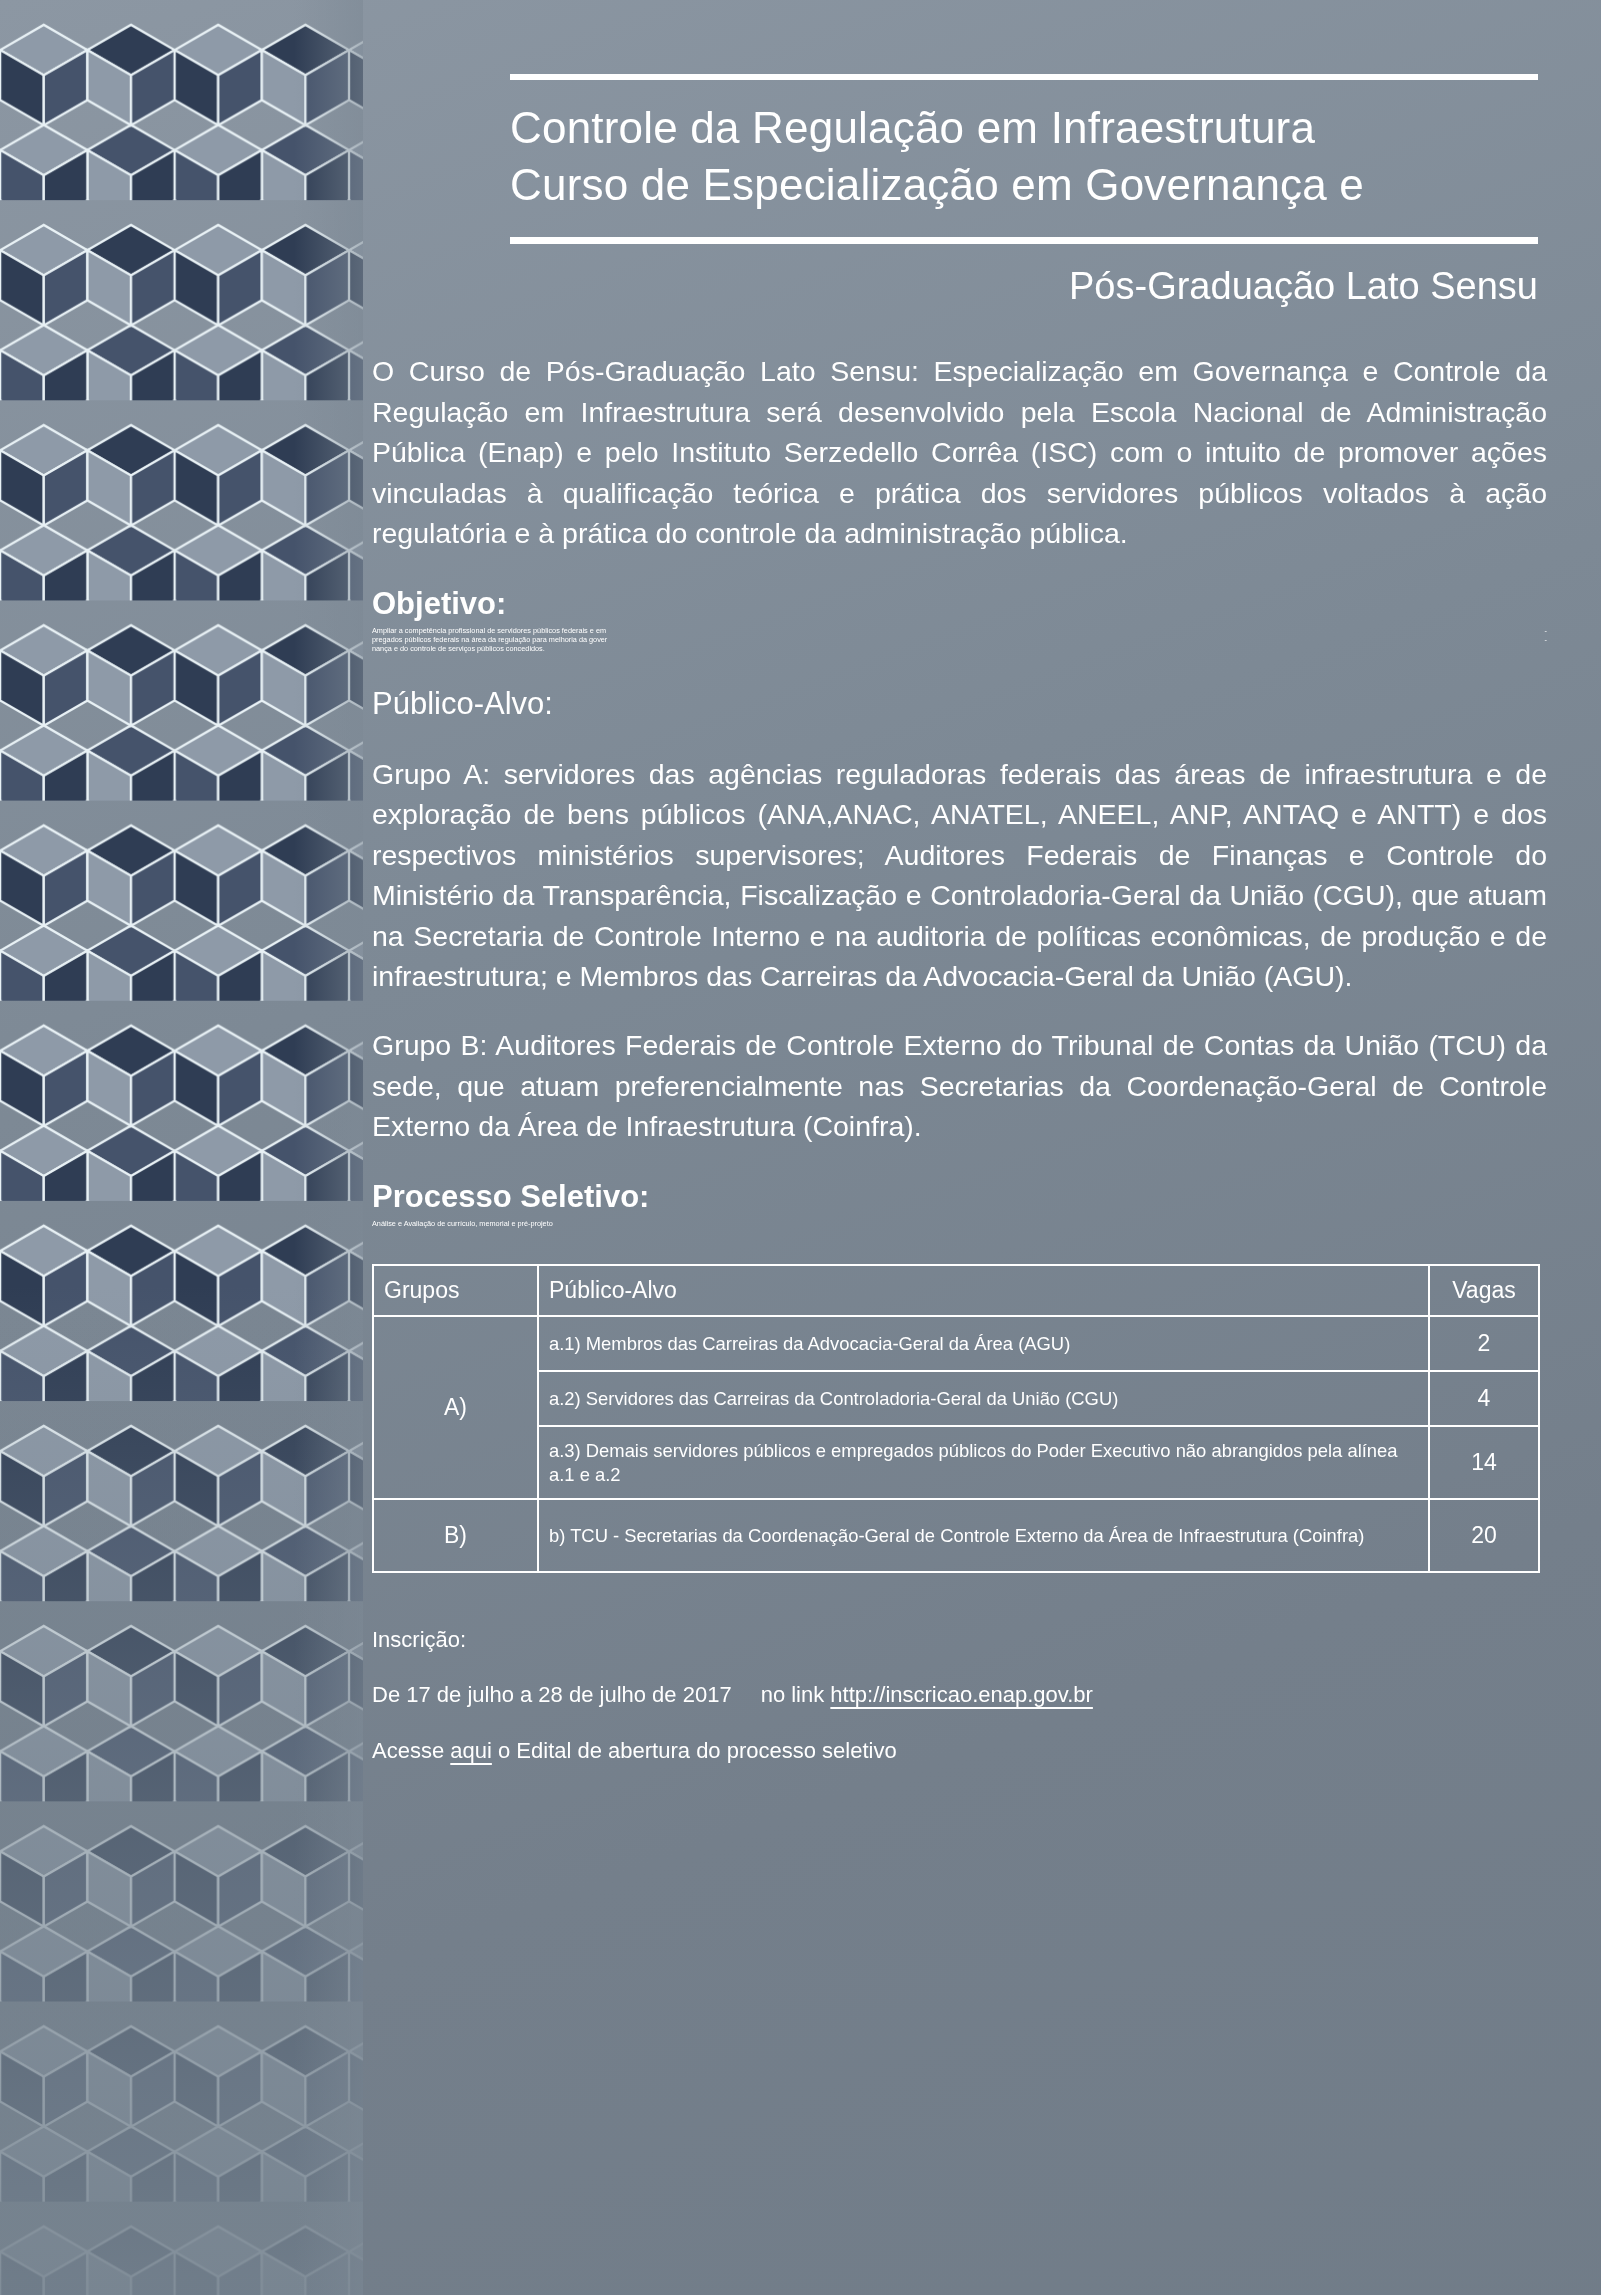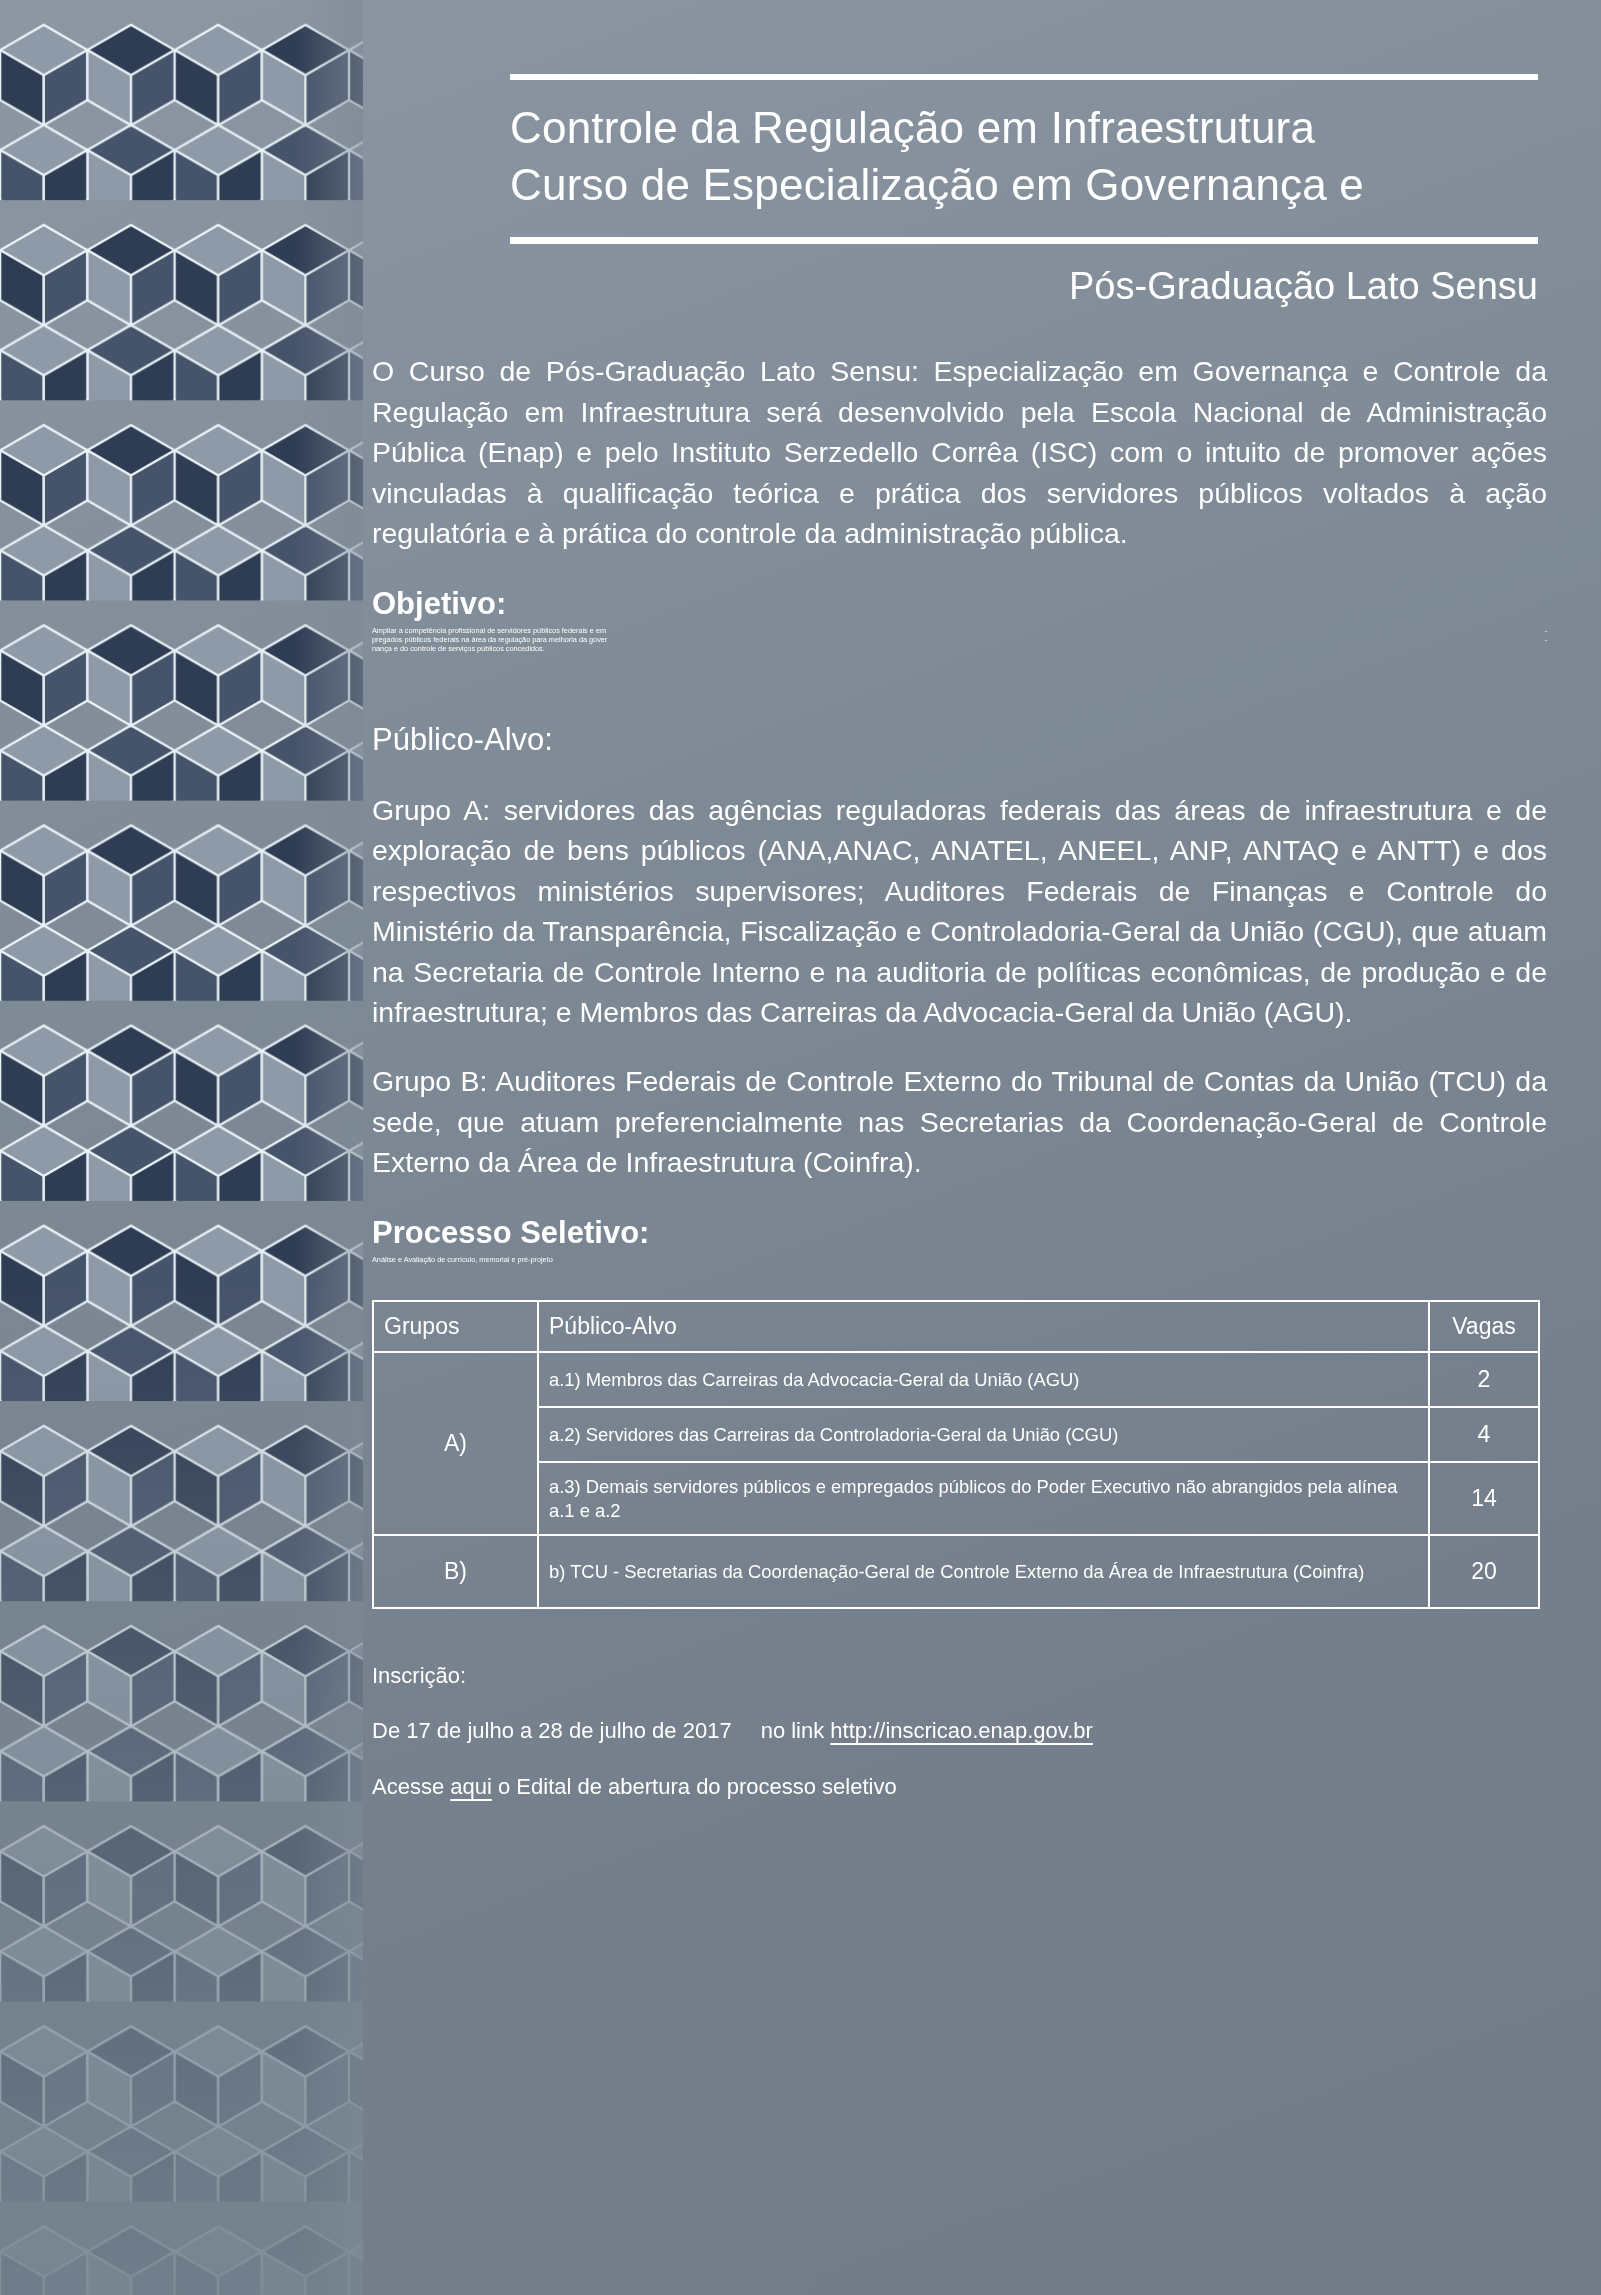--- a/index.html
+++ b/index.html
@@ -111,21 +111,21 @@
     color: #ffffff;
     margin-bottom: 0;
   }
 
   .sec-head {
     font-size: 31px;
     font-weight: bold;
     line-height: 1.42;
     color: #ffffff;
   }
-  .sec-head.light { font-weight: 400; margin-top: 36px; }
+  .sec-head.light { font-weight: 400; }
   .gap-md { height: 28.5px; }
   .gap-lg { height: 36px; }
 
   .hang {
     position: relative;
   }
   .hang .dash {
     position: absolute;
     right: 0;
   }
@@ -290,21 +290,21 @@
         <thead>
           <tr>
             <th>Grupos</th>
             <th>Público-Alvo</th>
             <th class="center">Vagas</th>
           </tr>
         </thead>
         <tbody>
           <tr class="r1">
             <td class="grupo-cell" rowspan="3">A)</td>
-            <td class="alvo-cell">a.1) Membros das Carreiras da Advocacia-Geral da União (AGU)</td>
+            <td class="alvo-cell">a.1) Membros das Carreiras da Advocacia-Geral da Área (AGU)</td>
             <td class="vagas-cell">2</td>
           </tr>
           <tr class="r2">
             <td class="alvo-cell">a.2) Servidores das Carreiras da Controladoria-Geral da União (CGU)</td>
             <td class="vagas-cell">4</td>
           </tr>
           <tr class="r3">
             <td class="alvo-cell">a.3) Demais servidores públicos e empregados públicos do Poder Executivo não abrangidos pela alínea a.1 e a.2</td>
             <td class="vagas-cell">14</td>
           </tr>

